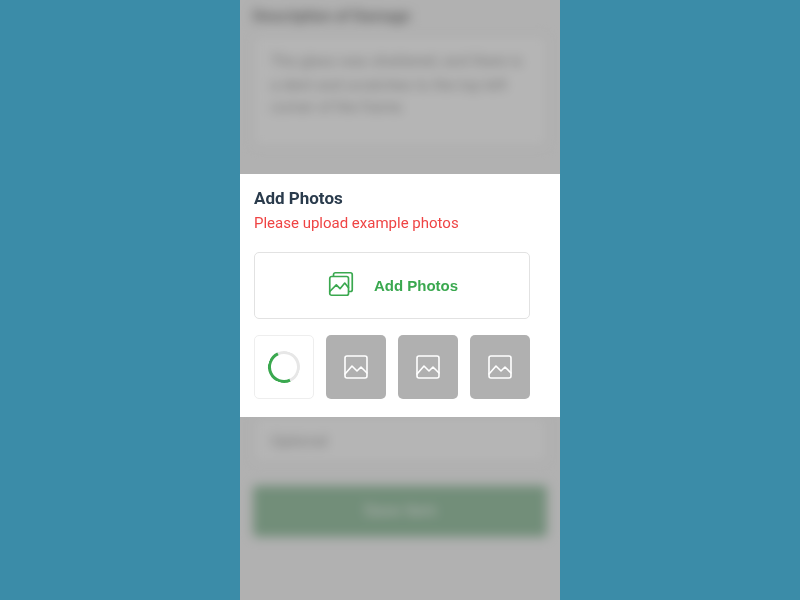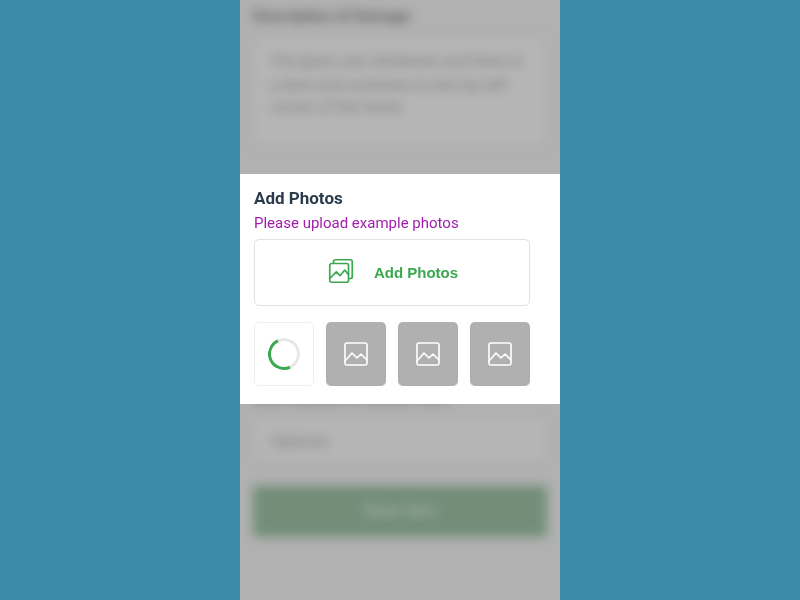--- a/index.html
+++ b/index.html
@@ -83,22 +83,22 @@
     }
     .modal-title {
       font-size: 17px;
       font-weight: 700;
       color: #2a3b4c;
       margin-bottom: 6px;
     }
     .modal-subtitle {
       font-size: 15px;
       font-weight: 400;
-      color: #a21caf;
-      margin-bottom: 7px;
+      color: #ef4444;
+      margin-bottom: 20px;
     }
     .add-photos-btn {
       width: 100%;
       border: 1px solid #e2e2e2;
       border-radius: 5px;
       background: #fff;
       padding: 16px 0;
       display: flex;
       align-items: center;
       justify-content: center;

